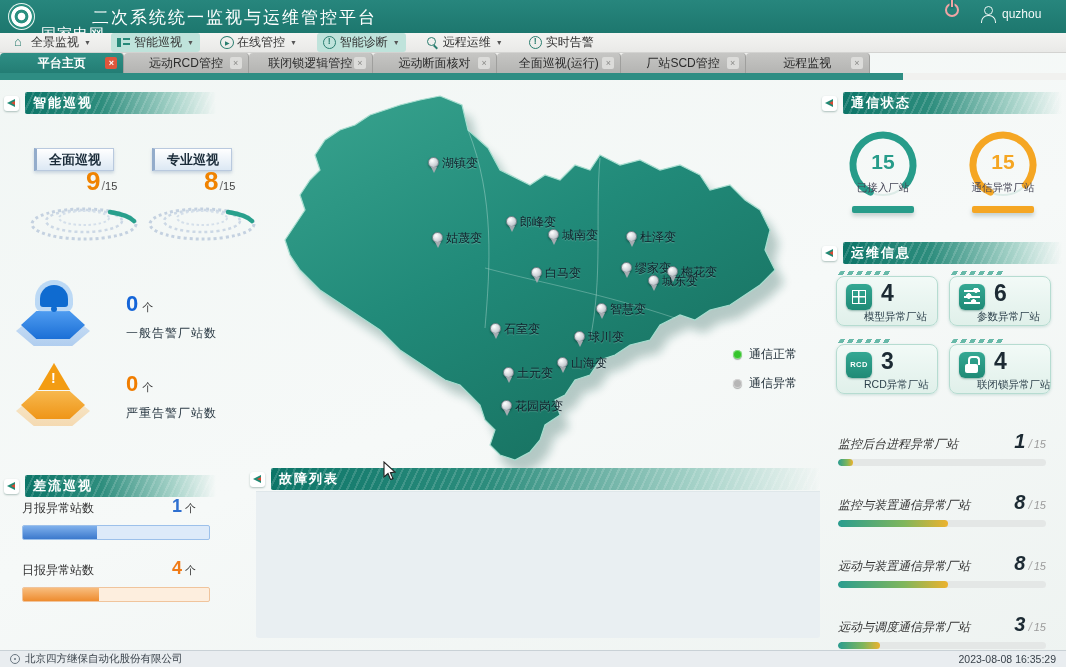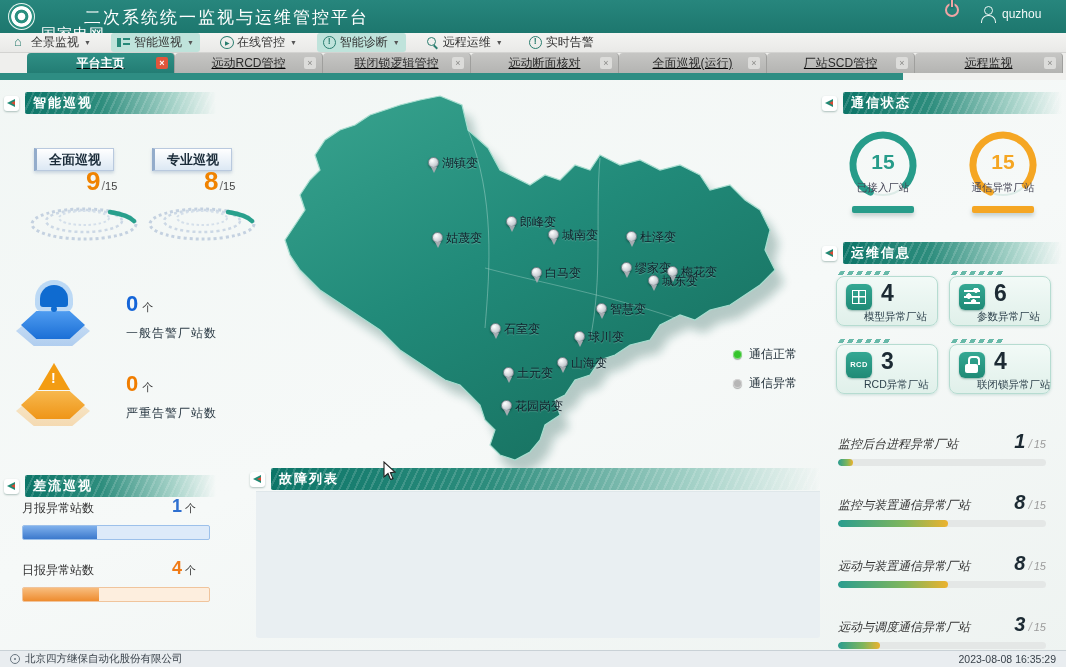--- a/index.html
+++ b/index.html
@@ -4,21 +4,21 @@
 <style>
   html,body{margin:0;padding:0;background:#dfe5e3;}
   *{box-sizing:border-box;}
   #app{position:relative;width:1066px;height:667px;overflow:hidden;background:linear-gradient(160deg,#f1f6f4 0%,#f6f9f8 55%,#eef3f1 100%);font-family:"Liberation Sans","DejaVu Sans",sans-serif;-webkit-font-smoothing:antialiased;}
   
   #topbar{position:absolute;left:0;top:0;width:1066px;height:33px;background:linear-gradient(180deg,#27867d,#1d776e);display:flex;align-items:center;color:#fff;}
   #logo{position:absolute;left:8px;top:3px;width:27px;height:27px;border-radius:50%;background:radial-gradient(circle at 50% 50%, #ffffff 0 18%, #2a8f80 22% 34%, #ffffff 38% 52%, #2a8f80 56% 72%, #e8f5f1 76%);box-shadow:0 0 0 1px #e6f2ef inset;}
   #brand{position:absolute;left:41px;top:2px;line-height:1;}
   #brand .cn{font-size:15px;font-weight:normal;letter-spacing:1px;margin-top:24px;}
   #brand .en{font-size:7.5px;letter-spacing:2.2px;margin-top:2px;}
-  #apptitle{position:absolute;left:84px;top:6px;font-size:17px;letter-spacing:2px;font-weight:500;}
+  #apptitle{position:absolute;left:92px;top:6px;font-size:17px;letter-spacing:2px;font-weight:500;}
   #closebox{position:absolute;left:936px;top:3px;width:32px;height:28px;text-align:center;cursor:pointer;}
   .pwr{display:inline-block;position:relative;width:14px;height:14px;border:2px solid #f0a5a5;border-radius:50%;}
   .pwr::before{content:"";position:absolute;left:4px;top:-5px;width:2px;height:7px;background:#f0a5a5;box-shadow:0 0 0 1.5px #1d776e;}
   #closebox .cl{display:block;font-size:10px;margin-top:16px;color:#fbe9e9;}
   #userbox{position:absolute;left:980px;top:5px;display:flex;align-items:center;gap:6px;cursor:pointer;}
   .person{position:relative;display:inline-block;width:16px;height:18px;}
   .person::before{content:"";position:absolute;left:4px;top:1px;width:7px;height:7px;border:1.5px solid #eef7f5;border-radius:50%;}
   .person::after{content:"";position:absolute;left:1px;top:10px;width:13px;height:7px;border:1.5px solid #eef7f5;border-bottom:none;border-radius:7px 7px 0 0;}
   #userbox .uname{font-size:12px;color:#f2f8f7;}
   
@@ -29,21 +29,21 @@
   .mitem.has-caret .mcaret{display:inline-block;}
   .mico{position:relative;display:inline-block;width:13px;height:13px;}
   .mico-home::before{content:"⌂";position:absolute;left:0;top:-2px;font-size:13px;color:#2a7d6f;}
   .mico-list{background:linear-gradient(#278a7a,#278a7a) 0px 2px/4px 9px no-repeat,repeating-linear-gradient(180deg,#278a7a 0 2px,transparent 2px 4.5px);background-size:4px 9px,7px 9px;background-position:0 2px,6px 2px;background-repeat:no-repeat;}
   .mico-play::before{content:"▶";position:absolute;left:0;top:0;width:11px;height:11px;border:1.2px solid #2a7d6f;border-radius:50%;font-size:6px;color:#2a7d6f;display:flex;align-items:center;justify-content:center;padding-left:1px;}
   .mico-bang::before{content:"";position:absolute;left:0;top:0;width:11px;height:11px;border:1.2px solid #2a7d6f;border-radius:50%;}
   .mico-bang::after{content:"!";position:absolute;left:5px;top:0px;font-size:9px;font-weight:bold;color:#2a7d6f;}
   .mico-remote::before{content:"";position:absolute;left:1px;top:1px;width:7px;height:7px;border:1.5px solid #2a7d6f;border-radius:50%;}
   .mico-remote::after{content:"";position:absolute;right:1px;bottom:1px;width:5px;height:2px;background:#2a7d6f;transform:rotate(45deg);}
   
-  #tabrow{position:absolute;left:0;top:53px;width:1066px;height:20px;background:#efefed;display:flex;padding-left:27px;text-decoration:underline;}
+  #tabrow{position:absolute;left:0;top:53px;width:870px;height:20px;background:#efefed;display:flex;}
   .tab{position:relative;width:148px;height:20px;background:linear-gradient(180deg,#c6c6c4,#b4b4b2);border-right:1px solid #9f9f9d;border-radius:4px 4px 0 0;display:flex;align-items:center;justify-content:center;font-size:12px;color:#2b2b2b;cursor:pointer;}
   .tab.active{background:linear-gradient(180deg,#2f8f85,#23repeat7d74);background:linear-gradient(180deg,#2f8f85,#237d74);color:#fff;font-weight:bold;}
   .tx{position:absolute;right:6px;top:3.5px;width:12px;height:12px;border-radius:2px;background:#dcdcda;color:#8a8a88;font-size:9px;line-height:12px;text-align:center;cursor:pointer;}
   .tab.active .tx{background:#e0563c;color:#fff;}
   #tabstrip{position:absolute;left:0;top:73px;width:1066px;height:7px;background:linear-gradient(90deg,#2e8d83 0,#2e8d83 84.7%,#f1f1ef 84.7%);}
   
   .phdr{position:absolute;height:22px;display:flex;align-items:center;color:#fff;font-size:13px;font-weight:bold;letter-spacing:2px;}
   .phdr-ico{position:relative;width:15px;height:15px;background:#fff;border-radius:3px;margin-right:6px;box-shadow:0 1px 2px rgba(0,60,50,.3);flex:none;cursor:pointer;}
   .phdr-ico::before{content:"";position:absolute;left:3px;top:3px;border-top:4.5px solid transparent;border-bottom:4.5px solid transparent;border-right:8px solid #1f8a74;}
   .phdr-ico::after{content:"";position:absolute;left:7px;top:5px;border-top:2.5px solid transparent;border-bottom:2.5px solid transparent;border-right:4px solid #d84a33;}

